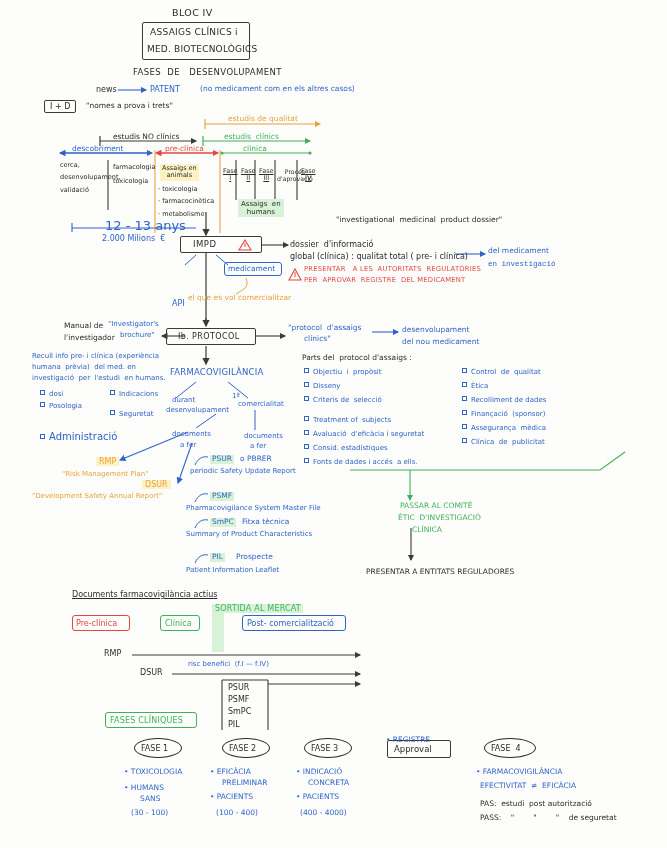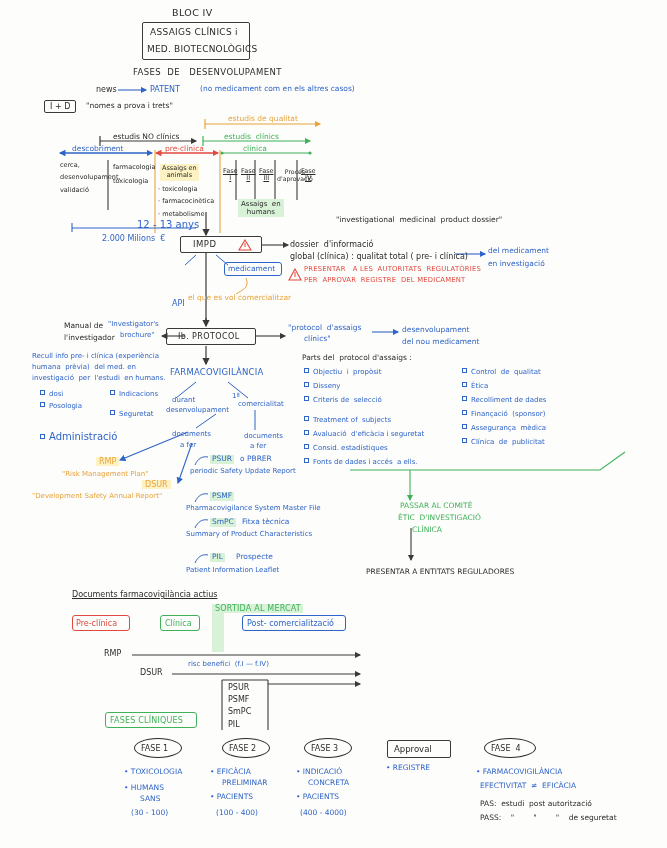--- a/index.html
+++ b/index.html
@@ -156,21 +156,21 @@
 <div class="hw blk" style="left:86px; top:102px; font-size:7.5px;">"nomes a prova i trets"</div>
 
 <div class="hw org" style="left:228px; top:115px; font-size:7.5px;">estudis de qualitat</div>
 <div class="hw blk" style="left:113px; top:133px; font-size:7.5px;">estudis NO clínics</div>
 <div class="hw grn" style="left:224px; top:133px; font-size:7.5px;">estudis  clínics</div>
 
 <div class="hw blu" style="left:72px; top:145px; font-size:7.5px;">descobriment</div>
 <div class="hw red" style="left:165px; top:145px; font-size:7.5px;">pre-clínica</div>
 <div class="hw grn" style="left:243px; top:145px; font-size:7.5px;">clínica</div>
 
-<div class="hw blu" style="left:105px; top:219px; font-size:10px;margin-left:32px;">12 - 13 anys</div>
+<div class="hw blu" style="left:105px; top:219px; font-size:13px;">12 - 13 anys</div>
 <div class="hw blu" style="left:102px; top:234px; font-size:8px;">2.000 Milions  €</div>
 
 <div style="position:absolute; left:60px; top:162px; width:46px;">
   <div class="hw blk" style="position:static; font-size:6.5px;">cerca,</div>
   <div class="hw blk" style="position:static; font-size:6.5px; margin-top:5px;">desenvolupament,</div>
   <div class="hw blk" style="position:static; font-size:6.5px; margin-top:5px;">validació</div>
 </div>
 
 <div style="position:absolute; left:113px; top:164px; width:42px;">
   <div class="hw blk" style="position:static; font-size:6.5px;">farmacologia</div>
@@ -209,21 +209,21 @@
 </svg>
 
 <div class="hw blu" style="left:172px; top:265px; font-size:8px;margin-top:34px;">API</div>
 <div class="boxblu" style="left:224px; top:262px; width:58px; height:14px;"></div>
 <div class="hw blu" style="left:228px; top:265px; font-size:7.5px;">medicament</div>
 <div class="hw org" style="left:188px; top:294px; font-size:7.5px;">el que es vol comercialitzar</div>
 
 <div class="hw blk" style="left:290px; top:240px; font-size:8px;">dossier  d'informació</div>
 <div class="hw blk" style="left:290px; top:252px; font-size:8px;">global (clínica) : qualitat total ( pre- i clínica)</div>
 <div class="hw blu" style="left:488px; top:247px; font-size:7.5px;">del medicament</div>
-<div class="hw blu" style="left:488px; top:260px; font-size:7.5px;">en investigació</div>
+<div class="hw blu" style="left:488px; top:260px; font-size:7.5px;font-family:Liberation Mono, monospace;">en investigació</div>
 
 <svg style="position:absolute; left:288px; top:268px; width:14px; height:13px;" viewBox="0 0 14 13">
   <path d="M7,1 L13,12 L1,12 Z" fill="none" stroke="#e2483f" stroke-width="1.1"></path>
   <line x1="7" y1="4" x2="7" y2="9" stroke="#e2483f" stroke-width="1"></line>
 </svg>
 <div class="hw red" style="left:304px; top:266px; font-size:6.8px; letter-spacing:.2px;">PRESENTAR   A LES  AUTORITATS  REGULATÒRIES</div>
 <div class="hw red" style="left:304px; top:277px; font-size:6.8px; letter-spacing:.2px;">PER  APROVAR  REGISTRE  DEL MEDICAMENT</div>
 
 <div class="hw blk" style="left:64px; top:322px; font-size:7.5px;">Manual de</div>
 <div class="hw blk" style="left:64px; top:334px; font-size:7.5px;">l'investigador</div>
@@ -355,20 +355,20 @@
 
 <div class="ell" style="left:304px; top:738px; width:48px; height:20px;"></div>
 <div class="hw blk" style="left:311px; top:744px; font-size:8px;">FASE 3</div>
 <div class="hw blu" style="left:296px; top:768px; font-size:7.5px;">• <span>INDICACIÓ</span></div>
 <div class="hw blu" style="left:308px; top:779px; font-size:7.5px;">CONCRETA</div>
 <div class="hw blu" style="left:296px; top:793px; font-size:7.5px;">• <span>PACIENTS</span></div>
 <div class="hw blu" style="left:300px; top:809px; font-size:7.5px;">(400 - 4000)</div>
 
 <div class="box" style="left:387px; top:740px; width:64px; height:18px;"></div>
 <div class="hw blk" style="left:394px; top:745px; font-size:8.5px;">Approval</div>
-<div class="hw blu" style="left:386px; top:764px; font-size:7.5px;">• <span>REGISTRE</span></div>
+<div class="hw blu" style="left:386px; top:736px; font-size:7.5px;">• <span>REGISTRE</span></div>
 
 <div class="ell" style="left:484px; top:738px; width:52px; height:20px;"></div>
 <div class="hw blk" style="left:491px; top:744px; font-size:8px;">FASE  4</div>
 <div class="hw blu" style="left:476px; top:768px; font-size:7.5px;">• <span>FARMACOVIGILÀNCIA</span></div>
 <div class="hw blu" style="left:480px; top:782px; font-size:7.5px;">EFECTIVITAT  ≠  EFICÀCIA</div>
 <div class="hw blk" style="left:480px; top:800px; font-size:7.5px;">PAS:  estudi  post autorització</div>
 <div class="hw blk" style="left:480px; top:814px; font-size:7.5px;">PASS:    "        "        "    de seguretat</div>
 
 </body></html>

